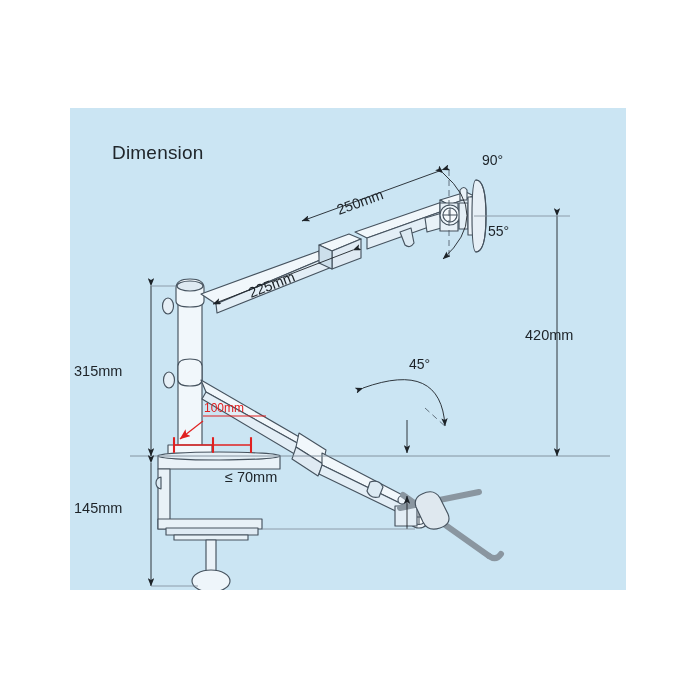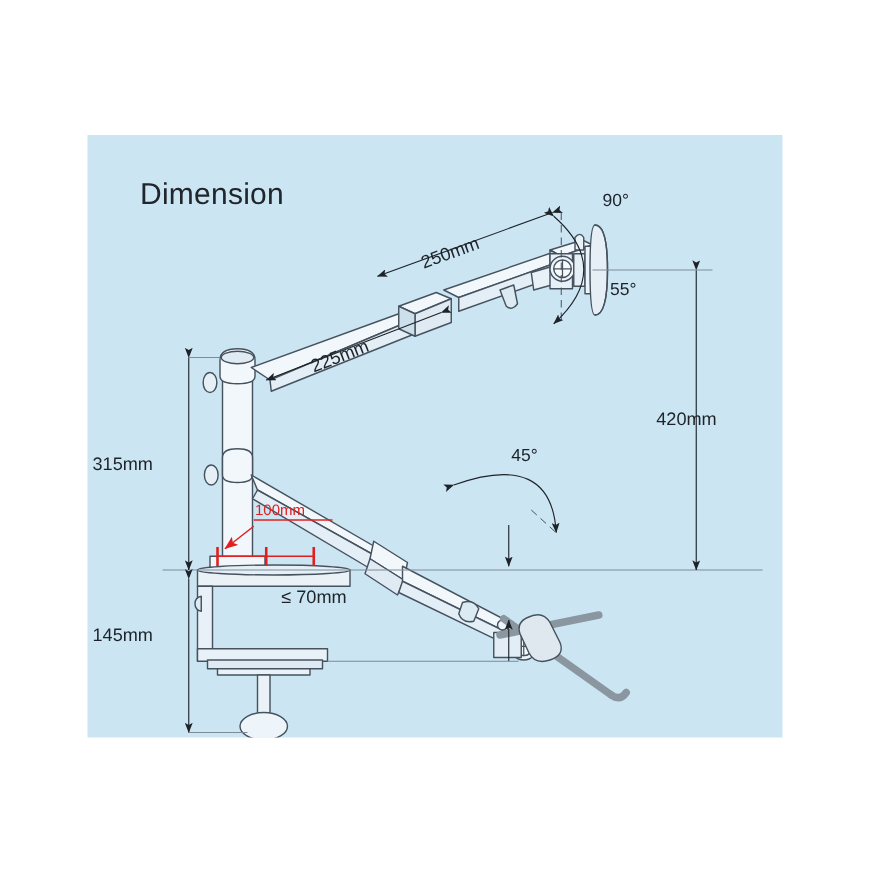--- a/index.html
+++ b/index.html
@@ -27,21 +27,21 @@
     position: absolute;
     left: 0;
     top: 0;
     width: 556px;
     height: 482px;
   }
   .title {
     position: absolute;
     left: 42px;
     top: 34px;
-    font-size: 24px;
+    font-size: 19px;
     color: #20262b;
     letter-spacing: 0.2px;
     white-space: nowrap;
   }
   svg text {
     font-family: "Liberation Sans", sans-serif;
     fill: #1d2328;
   }
   .dimtext { font-size: 14.5px; }
   .dimtext-red { font-size: 12px; fill: #e02020; }

